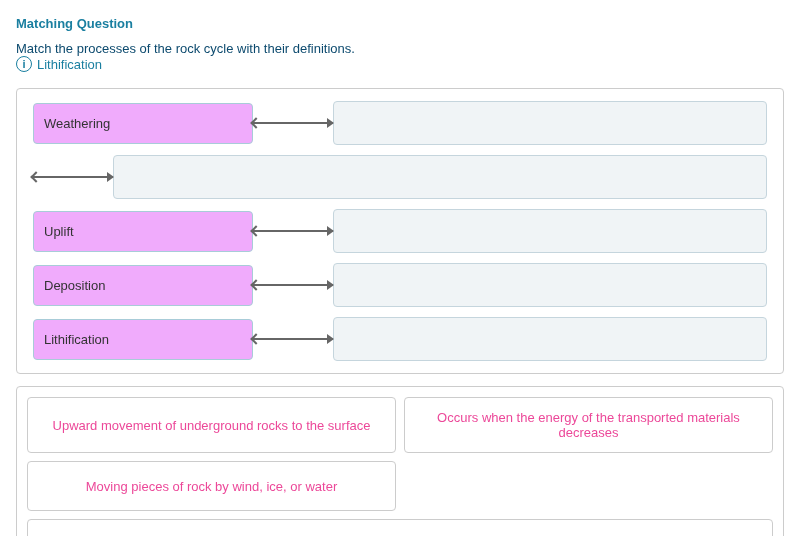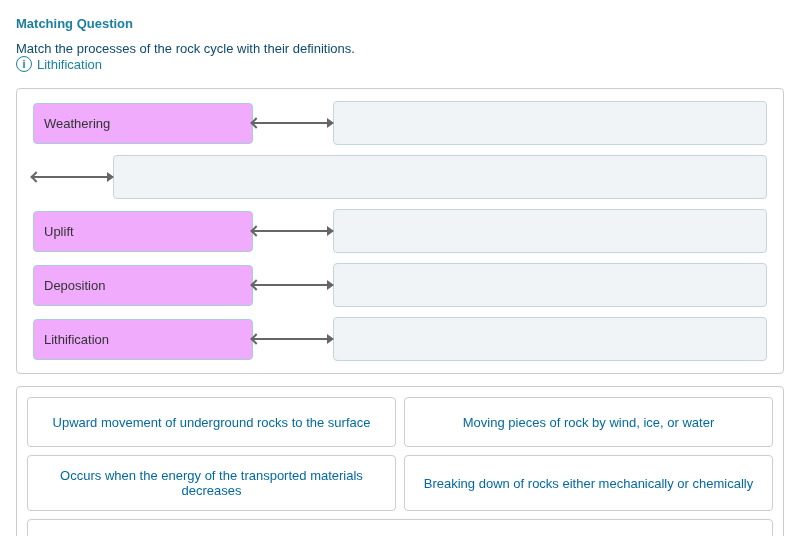--- a/index.html
+++ b/index.html
@@ -140,21 +140,21 @@
       grid-template-columns: 1fr 1fr;
       gap: 8px;
     }
 
     .answer-card {
       border: 1px solid #ccc;
       border-radius: 4px;
       padding: 12px 10px;
       text-align: center;
       font-size: 13px;
-      color: #0369a1;
+      color: #ec4899;
       background: #fff;
       cursor: grab;
       min-height: 50px;
       display: flex;
       align-items: center;
       justify-content: center;
     }
 
     .answer-card.full-width {
       grid-column: 1 / -1;
@@ -206,18 +206,17 @@
         <div class="arrow-line"></div>
       </div>
       <div class="drop-box"></div>
     </div>
   </div>
 
 <div class="answer-bank">
   <div class="answer-grid">
 
   <div class="answer-card">Upward movement of underground rocks to the surface</div>
+      <div class="answer-card">Occurs when the energy of the transported materials decreases</div>
       <div class="answer-card">Moving pieces of rock by wind, ice, or water</div>
-      <div class="answer-card">Occurs when the energy of the transported materials decreases</div>
-      <div class="answer-card">Breaking down of rocks either mechanically or chemically</div>
       <div class="answer-card full-width">Process of sediment turning into rock</div>
     </div>
 </div>
 
 </body></html>

